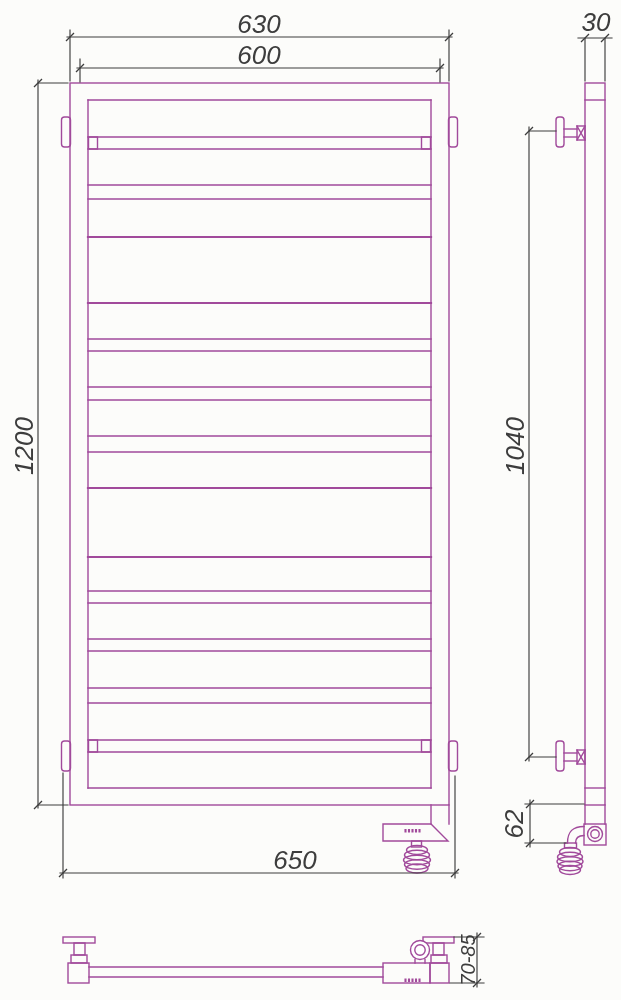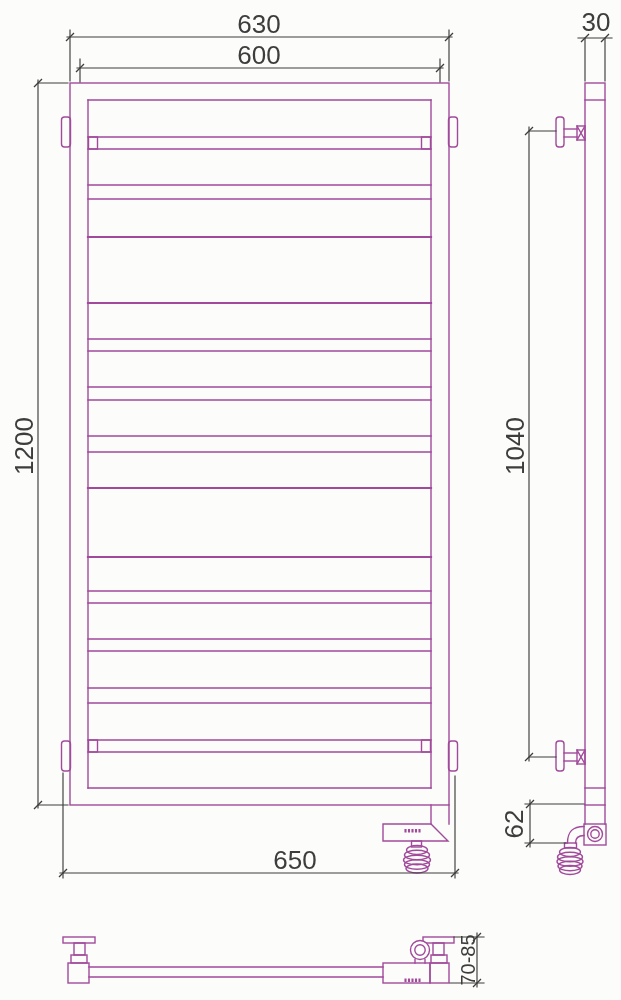--- a/index.html
+++ b/index.html
@@ -1,21 +1,21 @@
 <!DOCTYPE html>
 <html style="--line: #A14A9B; --dim: #3D3D3D; --bg: #FCFCFA;"><head>
 <meta charset="utf-8">
 <style>
   :root{
     --line:#A14A9B;
     --dim:#3D3D3D;
     --bg:#FCFCFA;
   }
   html,body{margin:0;padding:0;background:var(--bg);}
-  .stage{position:relative;width:621px;height:1000px;background:var(--bg);overflow:hidden;}
+  .stage{position:relative;width:621px;height:1000px;background:var(--bg);overflow:hidden;font-style:italic;}
   svg{display:block;width:621px;height:1000px;}
   
   .m{stroke:var(--line);stroke-width:1.4;fill:none;stroke-linecap:square;}
   .mt{stroke:var(--line);stroke-width:2.2;fill:none;stroke-linecap:square;}
   .md{stroke:var(--line);stroke-width:2.1;fill:none;stroke-linecap:butt;}
   .mf{stroke:var(--line);stroke-width:1.4;fill:#fff;}
   
   .d{stroke:var(--dim);stroke-width:1.15;fill:none;stroke-linecap:square;}
   .tick{stroke:var(--dim);stroke-width:1.3;fill:none;}
   text{font-family:"Liberation Sans", sans-serif;fill:var(--dim);font-size:26px;}

